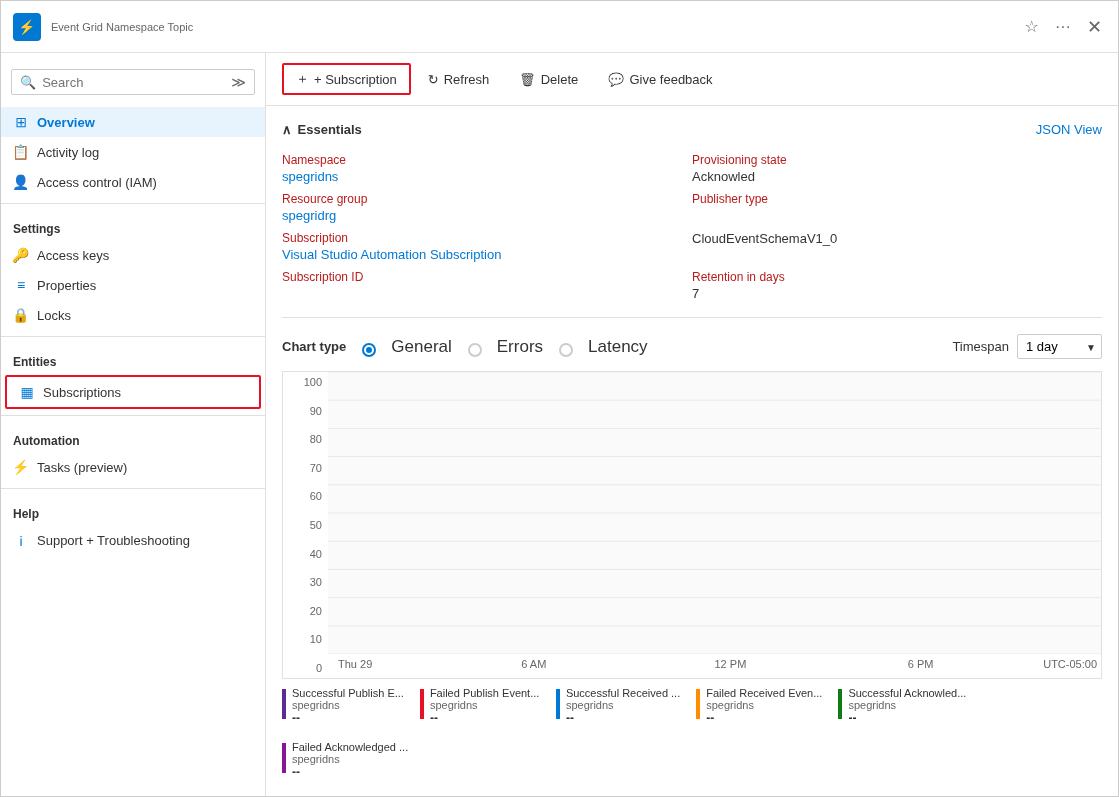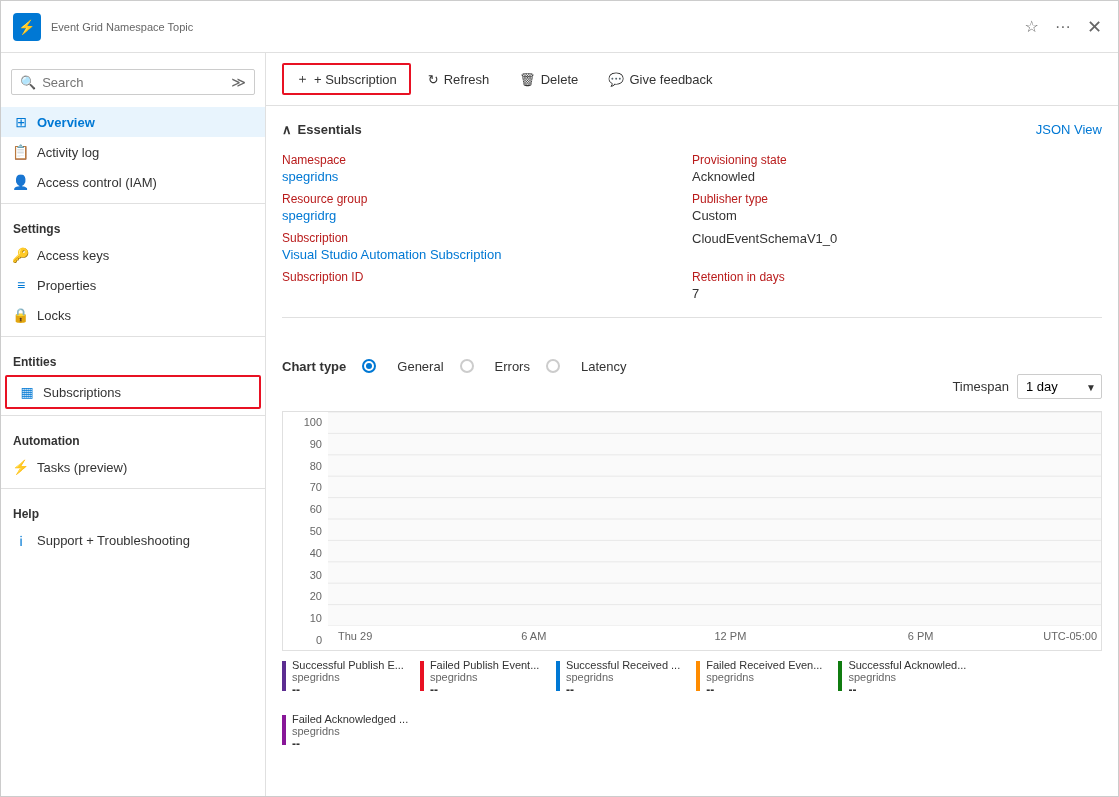--- a/index.html
+++ b/index.html
@@ -36,30 +36,30 @@
     .json-view-link { color: #0078d4; font-size: 13px; cursor: pointer; text-decoration: none; }
     .essentials-grid { display: grid; grid-template-columns: 1fr 1fr; gap: 0; border-bottom: 1px solid #e0e0e0; padding-bottom: 12px; margin-bottom: 16px; }
     .essentials-item { padding: 4px 0 4px 0; }
     .essentials-label { font-size: 12px; color: #b91c1c; margin-bottom: 2px; }
     .essentials-value { font-size: 13px; color: #333; }
     .essentials-value.link { color: #0078d4; cursor: pointer; text-decoration: none; }
     .chart-section { padding: 0; }
     .chart-type-row { display: flex; align-items: center; justify-content: space-between; margin-bottom: 12px; }
     .chart-type-label { font-size: 13px; font-weight: 600; }
     .radio-group { display: flex; align-items: center; gap: 16px; }
-    .radio-option { display: flex; align-items: flex-start; gap: 21px; cursor: pointer; font-size: 13px; }
+    .radio-option { display: flex; align-items: flex-end; gap: 15px; cursor: pointer; font-size: 17px; }
     .radio-circle { width: 14px; height: 14px; border-radius: 50%; border: 2px solid #ccc; display: flex; align-items: center; justify-content: center; }
     .radio-circle.selected { border-color: #0078d4; }
     .radio-circle.selected::after { content: ''; width: 6px; height: 6px; background: #0078d4; border-radius: 50%; }
-    .timespan-section { display: flex; align-items: center; gap: 8px; margin-top: 40px; }
+    .timespan-section { display: flex; align-items: center; gap: 8px; }
     .timespan-label { font-size: 13px; color: #333; }
     .timespan-select { border: 1px solid #ccc; border-radius: 2px; padding: 4px 24px 4px 8px; font-size: 13px; appearance: none; background: #fff; cursor: pointer; min-width: 80px; }
     .select-wrapper { position: relative; display: inline-block; }
     .select-wrapper::after { content: '▼'; position: absolute; right: 6px; top: 50%; transform: translateY(-50%); font-size: 10px; pointer-events: none; color: #333; }
-    .chart-container { position: relative; height: 240px; border: 1px solid #e0e0e0; margin-bottom: 8px; }
+    .chart-container { position: relative; height: 308px; border: 1px solid #e0e0e0; margin-bottom: 8px; }
     .chart-y-axis { position: absolute; left: 0; top: 0; bottom: 0; width: 45px; display: flex; flex-direction: column; justify-content: space-between; padding: 4px 6px 4px 0; text-align: right; font-size: 11px; color: #666; }
     .chart-plot { position: absolute; left: 45px; right: 0; top: 0; bottom: 24px; background: #fafafa; }
     .chart-x-axis { position: absolute; left: 45px; right: 0; bottom: 0; height: 24px; display: flex; align-items: flex-start; justify-content: space-between; padding-top: 4px; font-size: 11px; color: #666; }
     .legend { display: flex; flex-wrap: wrap; gap: 16px; margin-top: 8px; }
     .legend-item { display: flex; align-items: flex-start; gap: 6px; min-width: 120px; }
     .legend-color { width: 4px; min-height: 30px; flex-shrink: 0; margin-top: 2px; }
     .legend-text { font-size: 11px; }
     .legend-name { color: #333; }
     .legend-sub { color: #666; }
     .legend-value { font-size: 12px; font-weight: 600; color: #333; }
@@ -185,21 +185,20 @@
           <div class="essentials-item">
             <div class="essentials-label">Provisioning state</div>
             <div class="essentials-value">Acknowled</div>
           </div>
           <div class="essentials-item">
             <div class="essentials-label">Resource group</div>
             <a class="essentials-value link" href="#">spegridrg</a>
           </div>
           <div class="essentials-item">
             <div class="essentials-label">Publisher type</div>
-            <div class="essentials-value">Custom</div>
           </div>
           <div class="essentials-item">
             <div class="essentials-label">Subscription</div>
             <a class="essentials-value link" href="#">Visual Studio Automation Subscription</a>
           </div>
           <div class="essentials-item">
             <div class="essentials-value">CloudEventSchemaV1_0</div>
           </div>
           <div class="essentials-item">
             <div class="essentials-label">Subscription ID</div>

